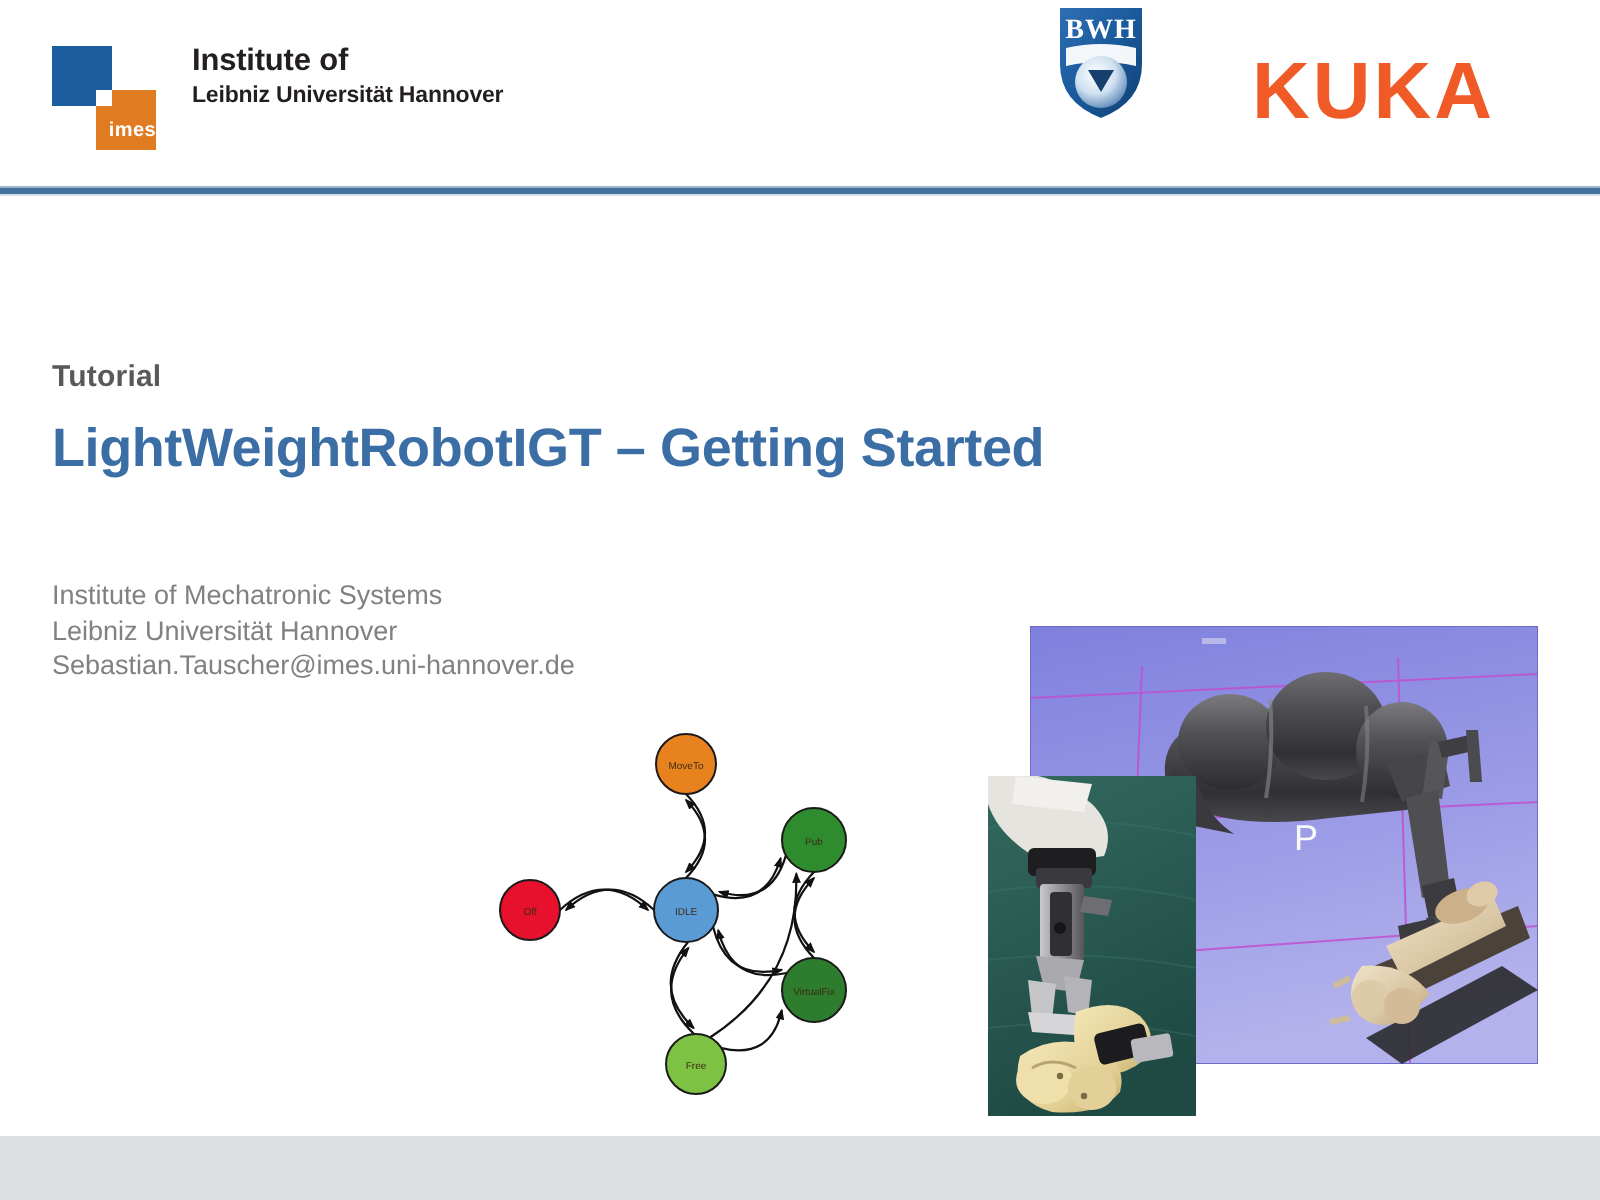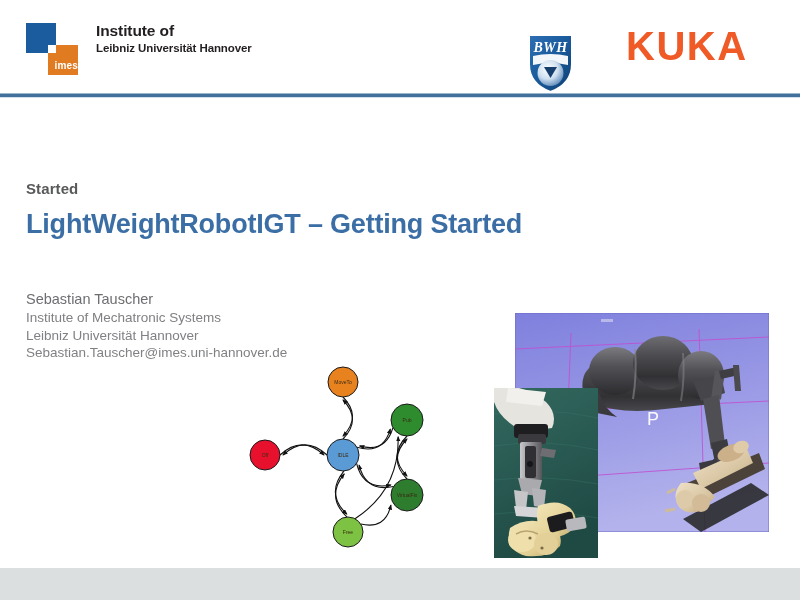--- a/index.html
+++ b/index.html
@@ -92,22 +92,22 @@
     font-weight: 700;
     color: #231f20;
     line-height: 16px;
     letter-spacing: -0.1px;
     white-space: nowrap;
   }
 
   
   .bwh-logo {
     position: absolute;
-    left: 527px; top: 32px;
-    width: 47px; height: 62px; font-style: italic;
+    left: 527px; top: 0;
+    width: 47px; height: 62px;
   }
   .bwh-shield {
     position: absolute;
     left: 0; top: 0;
     width: 47px; height: 62px;
   }
   .bwh-label {
     position: absolute;
     left: 0; top: 8px;
     width: 47px;
@@ -246,25 +246,24 @@
         <path d="M17,35 L30,35 L23.5,46 Z" fill="#173f6e"></path>
       </svg>
       <div class="bwh-label">BWH</div>
     </div>
 
     <div class="kuka-logo">KUKA</div>
 
     <div class="header-rule"></div>
   </div>
 
-  <div class="eyebrow">Started</div>
+  <div class="eyebrow">Tutorial</div>
   <div class="title">LightWeightRobotIGT – Getting Started</div>
 
   <div class="author">
-    <div class="author-name">Sebastian Tauscher</div>
     <div>Institute of Mechatronic Systems</div>
     <div>Leibniz Universität Hannover</div>
     <div>Sebastian.Tauscher@imes.uni-hannover.de</div>
   </div>
 
   <div class="graph">
     <svg id="graph-svg" width="222" height="200" viewBox="0 0 222 200">
       <defs>
         <marker id="arrowhead" markerWidth="5" markerHeight="5" refX="4.2" refY="2" orient="auto">
           <path d="M0,0 L5,2 L0,4 Z" fill="#111111"></path>

